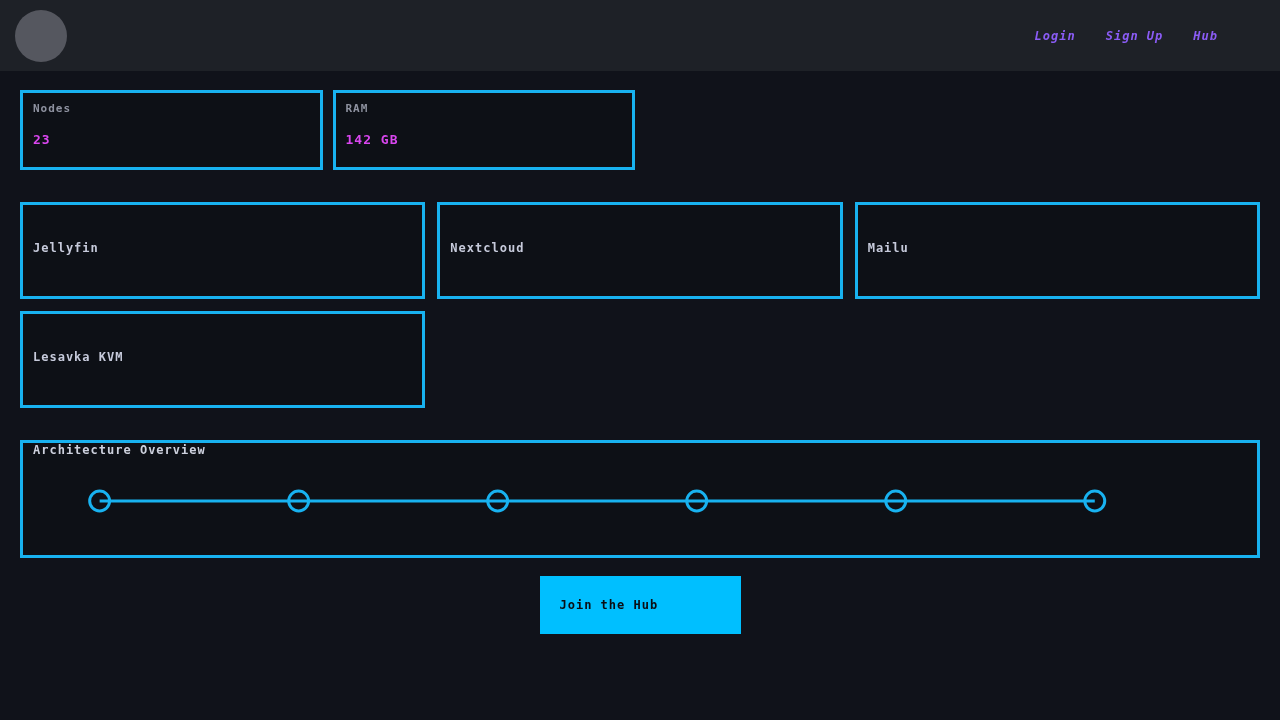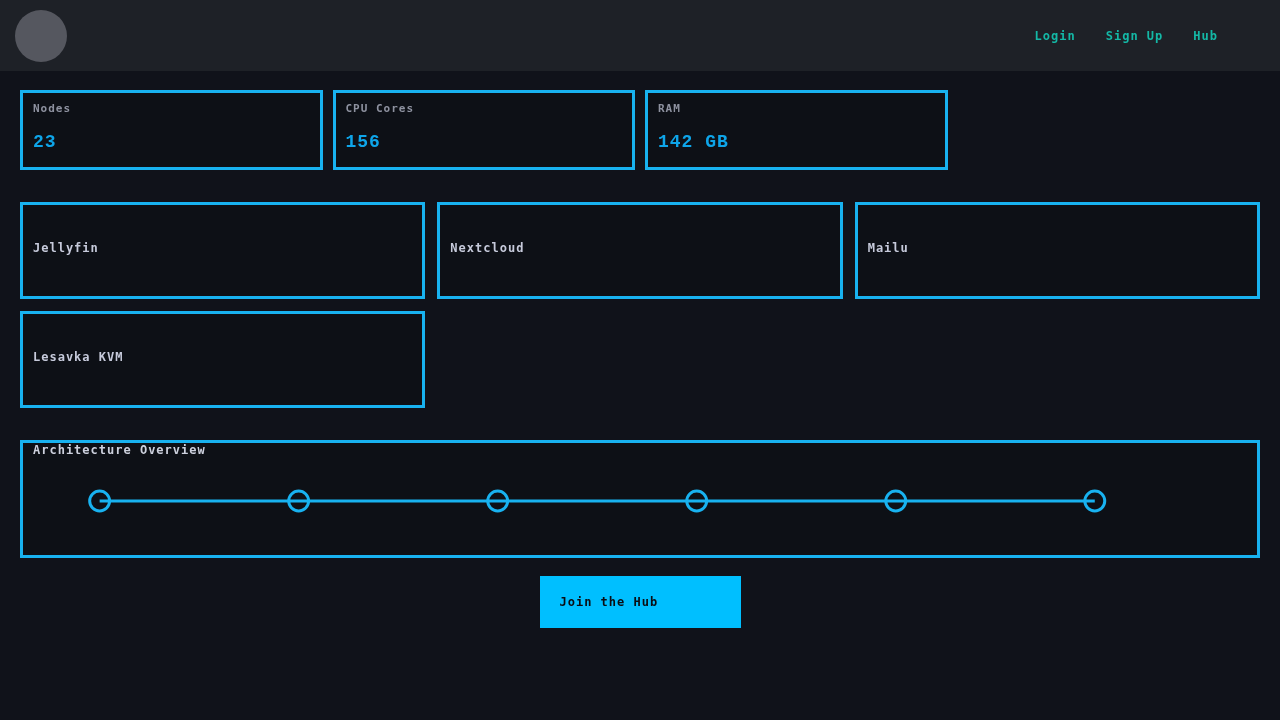--- a/index.html
+++ b/index.html
@@ -20,25 +20,26 @@
     padding-right: 62px;
   }
   .avatar {
     width: 52px; height: 52px;
     border-radius: 50%;
     background: #55575f;
   }
   .nav-spacer { flex: 1; }
   .nav-links { display: flex; gap: 30px; align-items: center; }
   .nav-link {
-    color: #14b8a6;
+    color: #8b5cf6;
     font-size: 12px;
     letter-spacing: 1px;
     text-decoration: none;
     cursor: pointer;
+    font-style: italic;
   }
 
   
   .main { margin: 16px 20px; }
 
   .stats-grid {
     margin-top: 19px;
     display: grid;
     grid-template-columns: repeat(4, 1fr);
     gap: 10px;
@@ -50,26 +51,25 @@
     padding: 7px 10px;
   }
   .stat-label {
     color: #8e92a0;
     font-size: 11px;
     letter-spacing: 1px;
     line-height: 1;
     margin-top: 3px;
   }
   .stat-value {
-    color: #0ea5e9;
-    font-size: 18px;
+    color: #d946ef;
+    font-size: 13px;
     letter-spacing: 1px;
     line-height: 1;
     margin-top: 19px;
-    font-family: Liberation Mono, monospace;
   }
 
   .services-grid {
     margin-top: 32px;
     display: grid;
     grid-template-columns: repeat(3, 1fr);
     gap: 12px;
   }
   .service-card {
     height: 97px;
@@ -106,21 +106,21 @@
     width: 100%; height: 100%;
   }
 
   .cta-row {
     margin-top: 18px;
     text-align: center;
   }
   .cta-button {
     display: inline-block;
     width: 201px;
-    height: 52px;
+    height: 58px;
     background: #00bfff;
     border: none;
     color: #0b0e14;
     font-family: "DejaVu Sans Mono", "Liberation Mono", monospace;
     font-weight: bold;
     font-size: 12px;
     letter-spacing: 1px;
     text-align: left;
     padding-left: 20px;
     cursor: pointer;
@@ -138,24 +138,20 @@
     <a class="nav-link">Hub</a>
   </nav>
 </header>
 
 <main class="main">
 
   <section class="stats-grid">
     <div class="stat-card">
       <div class="stat-label">Nodes</div>
       <div class="stat-value">23</div>
-    </div>
-    <div class="stat-card">
-      <div class="stat-label">CPU Cores</div>
-      <div class="stat-value">156</div>
     </div>
     <div class="stat-card">
       <div class="stat-label">RAM</div>
       <div class="stat-value">142 GB</div>
     </div>
   </section>
 
   <section class="services-grid">
     <div class="service-card">
       <div class="service-name">Jellyfin</div>

